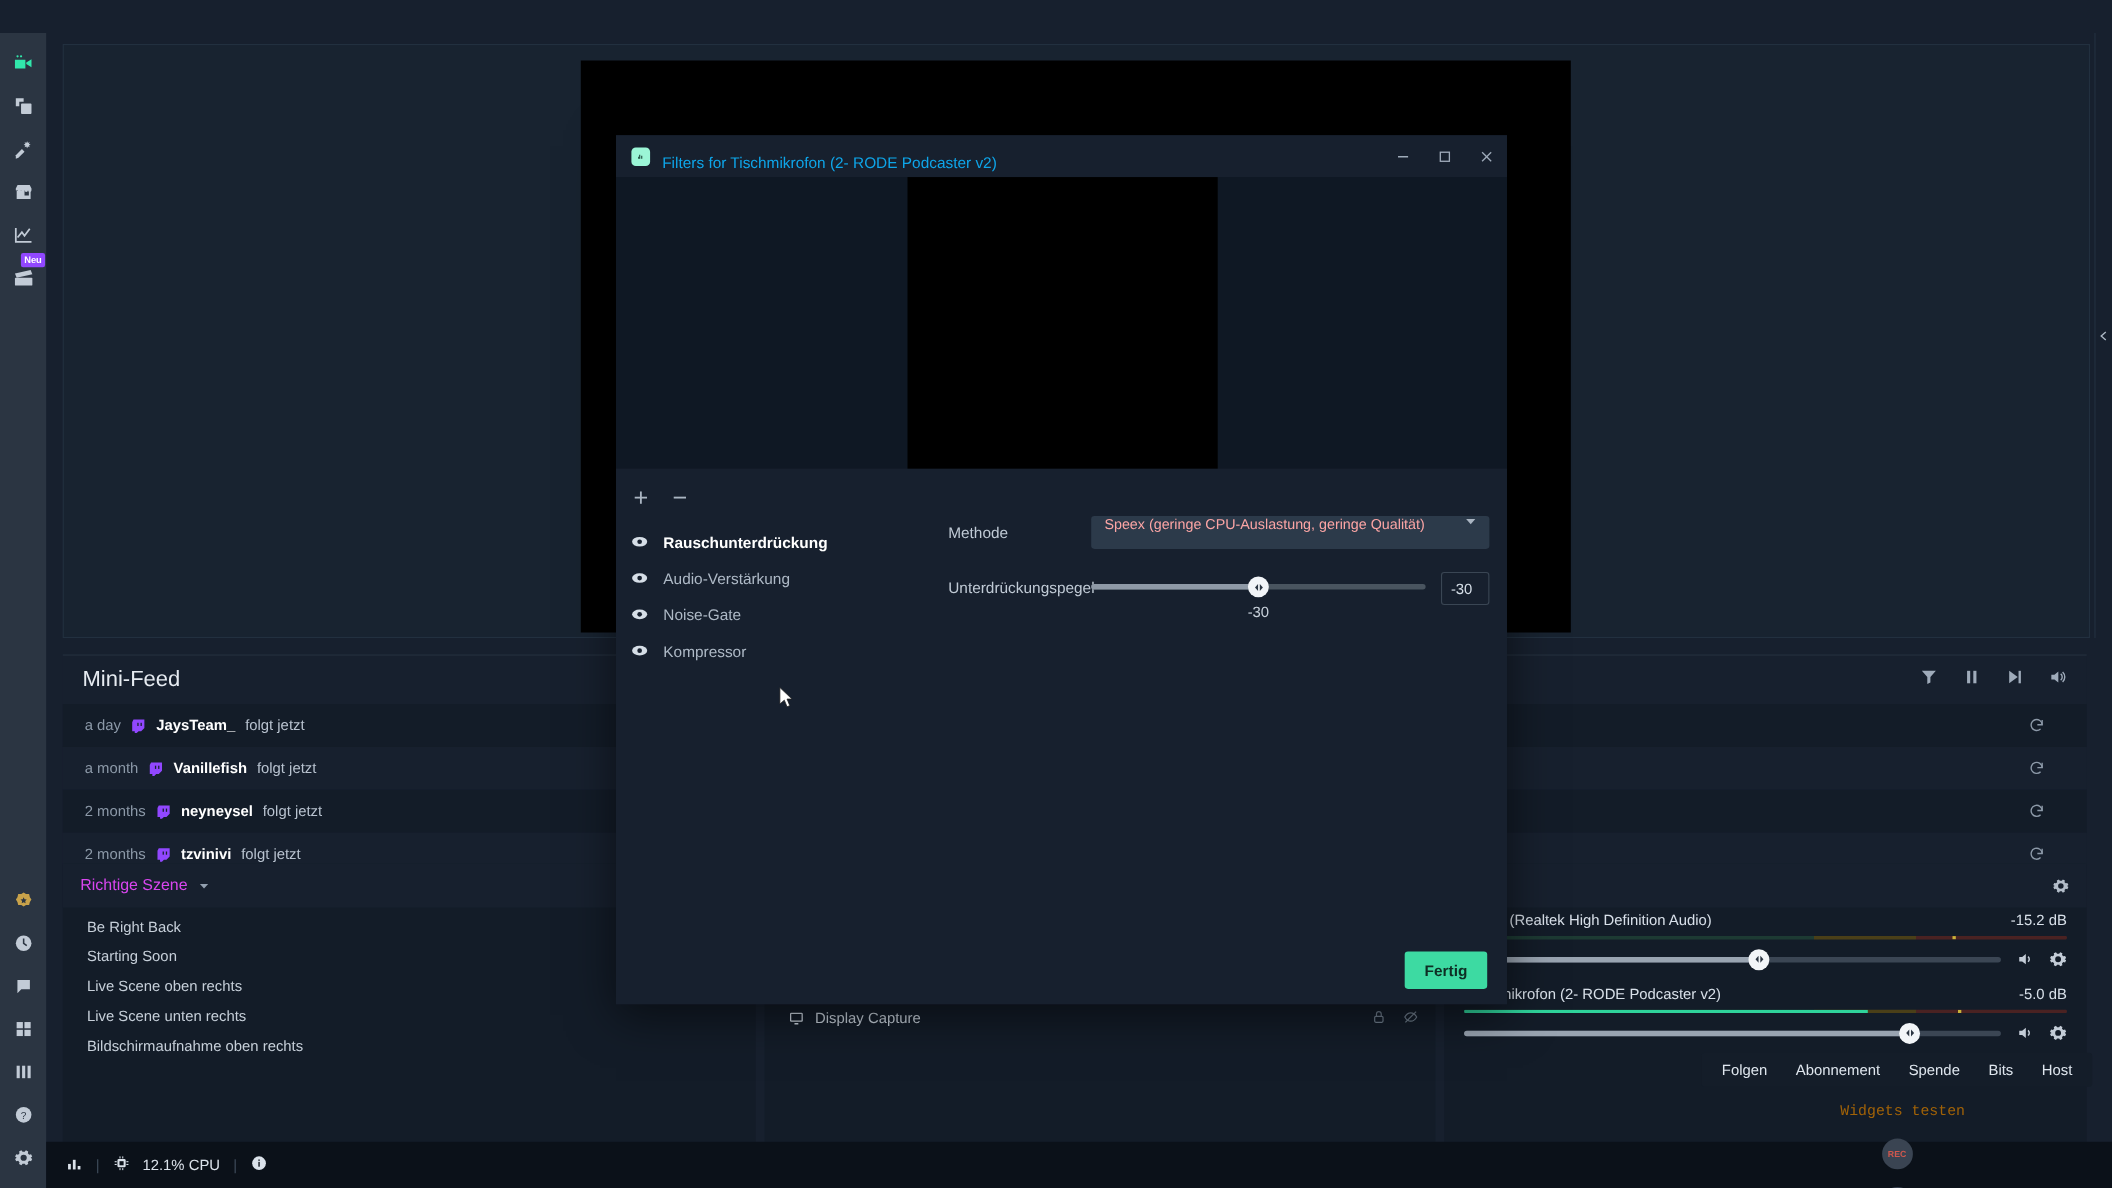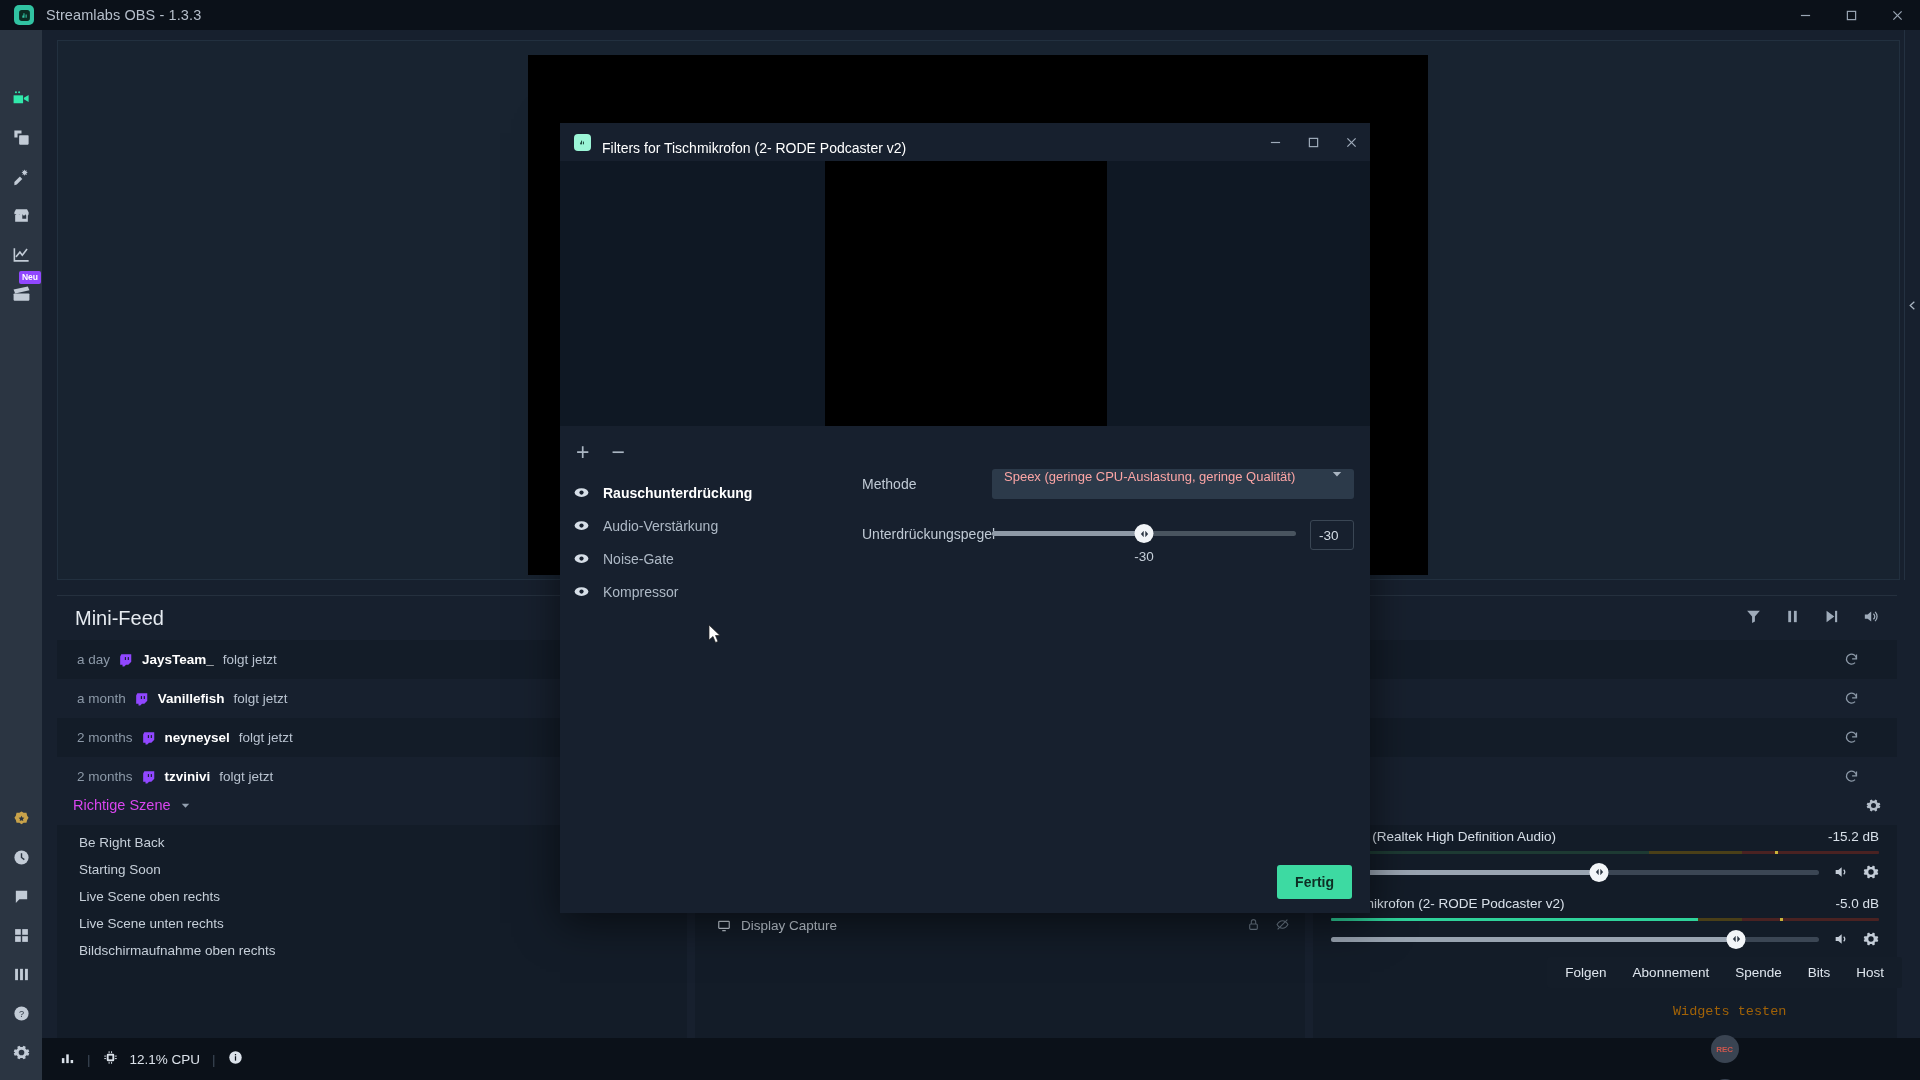--- a/index.html
+++ b/index.html
@@ -29,21 +29,21 @@
     width: 46px; height: 30px; display: flex; align-items: center; justify-content: center;
     color: #9aa6b4;
   }
   .tb-btn svg { width: 11px; height: 11px; }
 
   
   .rail {
     position: absolute; top: 30px; left: 0; width: 42px; height: 1050px;
     background: #2b3542; display: flex; flex-direction: column; align-items: center;
   }
-  .rail-top { padding-top: 8px; display: flex; flex-direction: column; align-items: center; margin-top: 41px; }
+  .rail-top { padding-top: 8px; display: flex; flex-direction: column; align-items: center; }
   .rail-bottom { margin-top: auto; padding-bottom: 8px; display: flex; flex-direction: column; align-items: center; }
   .rail-item {
     position: relative; width: 42px; height: 39px;
     display: flex; align-items: center; justify-content: center; color: #c2cbd6;
   }
   .rail-item svg { width: 19px; height: 19px; }
   .rail-item.active svg { color: #31e8ab; }
   .rail-badge {
     position: absolute; top: -3px; right: 1px; background: #9147ff; color: #fff;
     font-size: 8.5px; line-height: 1; padding: 2px 3px; border-radius: 2px; font-weight: bold;
@@ -174,21 +174,21 @@
     background: #17202e; box-shadow: 0 10px 40px rgba(0,0,0,.55);
   }
   .dlg-title {
     height: 38px; display: flex; align-items: center; padding-left: 14px; background: #17202e;
   }
   .dlg-logo {
     width: 17px; height: 17px; border-radius: 4px; background: #9bf5d6;
     display: flex; align-items: center; justify-content: center;
   }
   .dlg-logo svg { width: 11px; height: 11px; color: #10362c; }
-  .dlg-title-text { margin-left: 11px; font-size: 14px; color: #ffffff; margin-top: 12px; }
+  .dlg-title-text { margin-left: 11px; font-size: 14px; color: #0ea5e9; margin-top: 12px; }
   .dlg-ctrls { margin-left: auto; display: flex; }
   .dlg-ctrl {
     width: 38px; height: 38px; display: flex; align-items: center; justify-content: center;
     color: #9fabba;
   }
   .dlg-ctrl svg { width: 11px; height: 11px; }
   .dlg-preview {
     position: absolute; top: 38px; left: 0; width: 810px; height: 265px; background: #0f1824;
   }
   .dlg-preview-black {
@@ -236,46 +236,20 @@
     font-family: "Liberation Sans", sans-serif;
   }
 
   .cursor { position: absolute; left: 708px; top: 624px; width: 14px; height: 20px; color: #fff; }
 </style>
 </head>
 <body>
 
 <div id="app">
 
-  <div class="titlebar">
-    <div class="tb-logo">
-      <svg viewBox="0 0 24 24" fill="#0c2b22">
-          <path d="M7 2h10a5 5 0 0 1 5 5v10a5 5 0 0 1-5 5H7a5 5 0 0 1-5-5V7a5 5 0 0 1 5-5zm3 6v8h2V8h-2zm4 2v6h2v-6h-2zM8 12v4h2v-4H8z"></path>
-        </svg>
-    </div>
-    <div class="tb-title">Streamlabs OBS - 1.3.3</div>
-    <div class="tb-controls">
-      <div class="tb-btn">
-        <svg viewBox="0 0 12 12" stroke="currentColor" stroke-width="1.3">
-            <line x1="1" y1="6" x2="11" y2="6"></line>
-          </svg>
-      </div>
-      <div class="tb-btn">
-        <svg viewBox="0 0 12 12" fill="none" stroke="currentColor" stroke-width="1.3">
-            <rect x="1.5" y="1.5" width="9" height="9"></rect>
-          </svg>
-      </div>
-      <div class="tb-btn">
-        <svg viewBox="0 0 12 12" stroke="currentColor" stroke-width="1.3">
-            <line x1="1.5" y1="1.5" x2="10.5" y2="10.5"></line>
-            <line x1="10.5" y1="1.5" x2="1.5" y2="10.5"></line>
-          </svg>
-      </div>
-    </div>
-  </div>
 
   <div class="rail">
     <div class="rail-top">
       <div class="rail-item active">
         <svg viewBox="0 0 24 24" fill="currentColor">
             <circle cx="5" cy="4" r="1.3"></circle>
             <circle cx="9" cy="4" r="1.3"></circle>
             <path d="M2 8h12v10H2z" rx="2"></path>
             <path d="M15 11l6-3.5v9L15 13z"></path>
           </svg>

